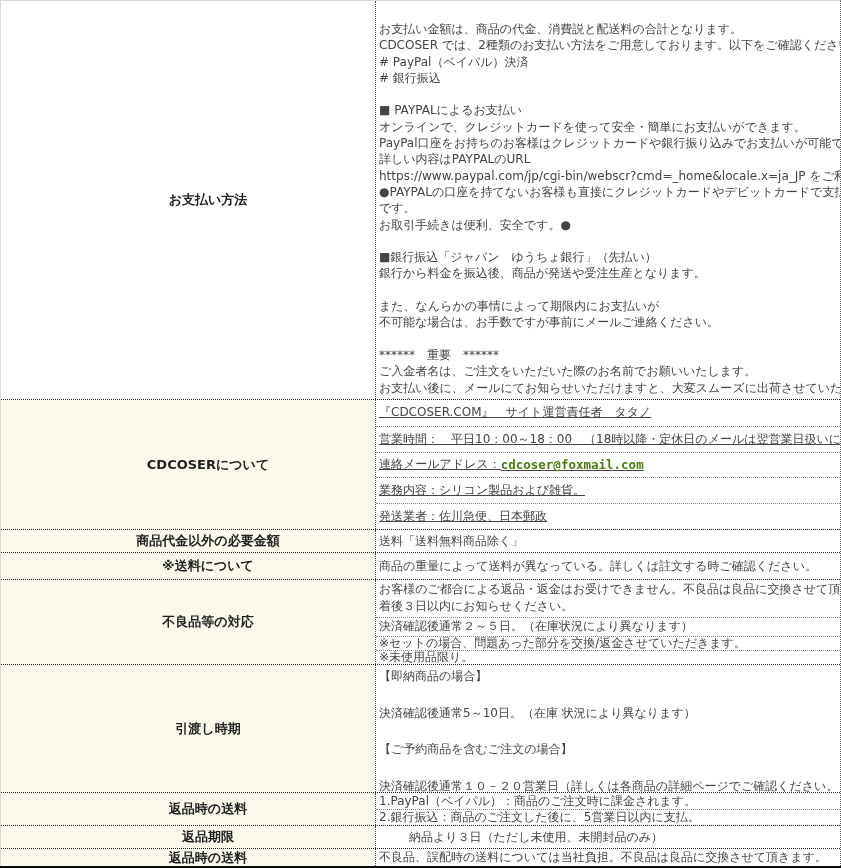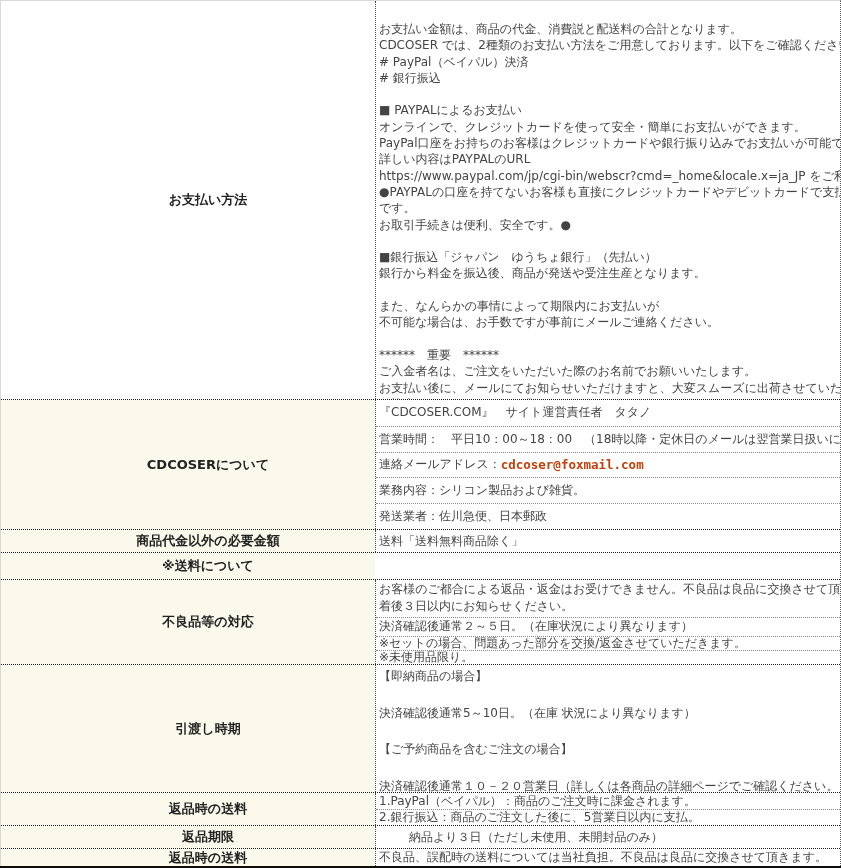--- a/index.html
+++ b/index.html
@@ -48,21 +48,21 @@
     white-space:pre;
     overflow:hidden;
     padding-left:3px;
   }
   .cell + .cell { border-top:1px dotted #8a8a8a; }
 
   .r1 { height:398px; }
   .r1 .cell { line-height:16.3px; padding-top:20px; }
 
   .r2 { height:130px; }
-  .r2 .cell { height:26px; display:flex; align-items:center; }
+  .r2 .cell { height:26px; display:flex; align-items:center;text-decoration:underline; }
 
   .r3 { height:23px; }
   .r3 .cell { height:100%; display:flex; align-items:center; }
 
   .r4 { height:27px; }
   .r4 .cell { height:100%; display:flex; align-items:center; }
 
   .r5 { height:85px; }
   .r5 .cell:nth-child(1) { height:37px; line-height:17px; padding-top:1px; }
   .r5 .cell:nth-child(2) { height:20px; display:flex; align-items:center; }
@@ -78,21 +78,21 @@
 
   .r8 { height:23px; }
   .r8 .cell { height:100%; display:flex; align-items:center;padding-left:33px; }
 
   .r9 { height:18px; }
   .r9 .cell { height:100%; display:flex; align-items:center; }
 
   .email {
     font-family:"DejaVu Sans Mono", monospace;
     font-weight:bold;
-    color:#c2410c;
+    color:#4d7c0f;
     font-size:12.5px;
   }
   .bottom-bar {
     width:841px;
     height:3px;
     background:#0c0c0c;
   }
 </style>
 </head>
 <body>
@@ -142,20 +142,23 @@
 
   <div class="row r3">
     <div class="hcell">商品代金以外の必要金額</div>
     <div class="content">
       <div class="cell">送料「送料無料商品除く」</div>
     </div>
   </div>
 
   <div class="row r4">
     <div class="hcell">※送料について</div>
+    <div class="content">
+      <div class="cell">商品の重量によって送料が異なっている。詳しくは註文する時ご確認ください。</div>
+    </div>
   </div>
 
   <div class="row r5">
     <div class="hcell">不良品等の対応</div>
     <div class="content">
       <div class="cell">お客様のご都合による返品・返金はお受けできません。不良品は良品に交換させて頂きます。商品到
 着後３日以内にお知らせください。</div>
       <div class="cell">決済確認後通常２～５日。（在庫状況により異なります）</div>
       <div class="cell">※セットの場合、問題あった部分を交換/返金させていただきます。</div>
       <div class="cell">※未使用品限り。</div>

